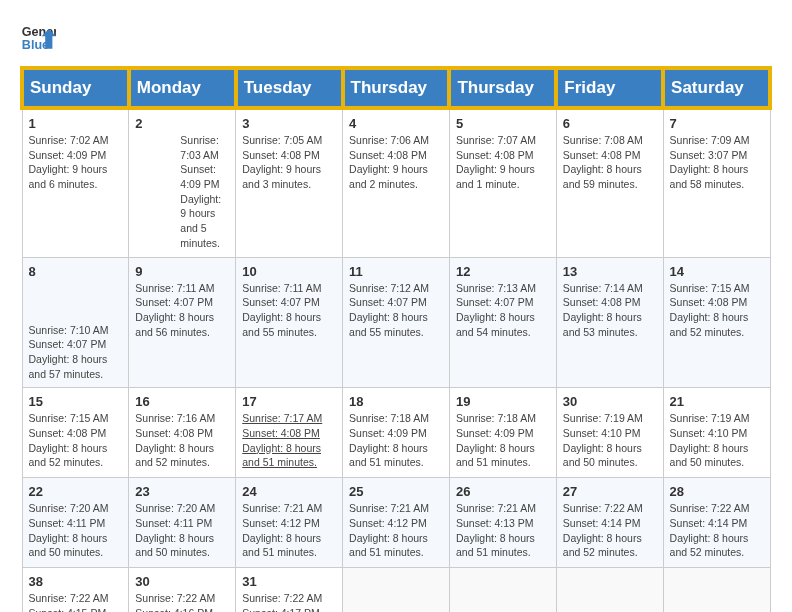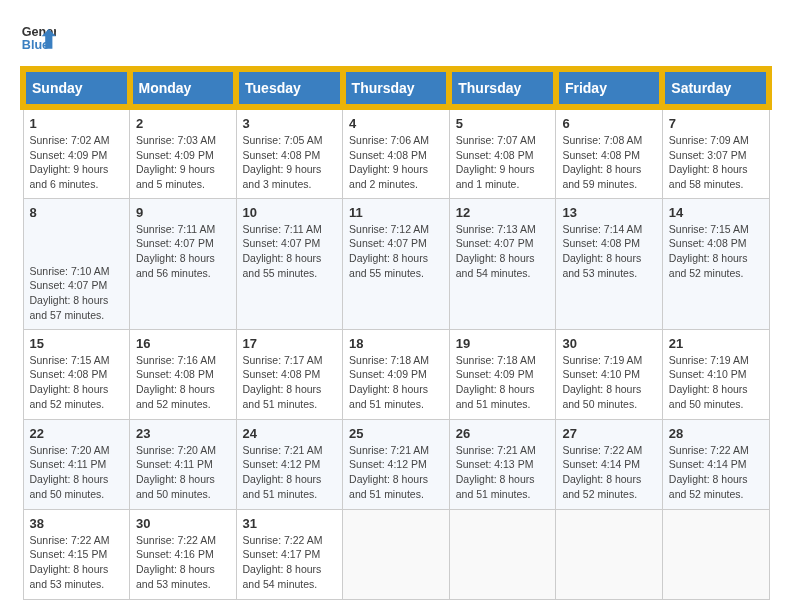--- a/index.html
+++ b/index.html
@@ -40,23 +40,23 @@
     .calendar {
       width: 100%;
       border-collapse: collapse;
       font-size: 11px;
     }
     .calendar th {
       background: #3a7fc1;
       color: #fff;
       padding: 8px 6px;
       text-align: left;
-      font-size: 14px;
+      font-size: 17px;
       font-weight: bold;
-      border: 6px solid #eab308;
+      border: 4px solid #eab308;
     }
     .calendar td {
       vertical-align: top;
       padding: 6px;
       border: 1px solid #ccc;
       background: #fff;
       width: 107px;
       height: 90px;
     }
     .calendar tr:nth-child(even) td {
@@ -111,21 +111,21 @@
       <tr>
         <td>
           <span class="day-number">1</span>
           <div class="day-info" style="white-space: pre-line;">Sunrise: 7:02 AM
 Sunset: 4:09 PM
 Daylight: 9 hours
 and 6 minutes.</div>
         </td>
         <td>
           <span class="day-number">2</span>
-          <div class="day-info" style="white-space: pre-line;">Sunrise: 7:03 AM
+          <div class="day-info" style="white-space: pre-line; margin-left: 45px;">Sunrise: 7:03 AM
 Sunset: 4:09 PM
 Daylight: 9 hours
 and 5 minutes.</div>
         </td>
         <td>
           <span class="day-number">3</span>
           <div class="day-info" style="white-space: pre-line;">Sunrise: 7:05 AM
 Sunset: 4:08 PM
 Daylight: 9 hours
 and 3 minutes.</div>
@@ -220,21 +220,21 @@
         </td>
         <td>
           <span class="day-number">16</span>
           <div class="day-info" style="white-space: pre-line;">Sunrise: 7:16 AM
 Sunset: 4:08 PM
 Daylight: 8 hours
 and 52 minutes.</div>
         </td>
         <td>
           <span class="day-number">17</span>
-          <div class="day-info" style="white-space: pre-line;">Sunrise: 7:17 AM
+          <div class="day-info" style="white-space: pre-line; text-decoration: underline;">Sunrise: 7:17 AM
 Sunset: 4:08 PM
 Daylight: 8 hours
 and 51 minutes.</div>
         </td>
         <td>
           <span class="day-number">18</span>
           <div class="day-info" style="white-space: pre-line;">Sunrise: 7:18 AM
 Sunset: 4:09 PM
 Daylight: 8 hours
 and 51 minutes.</div>

